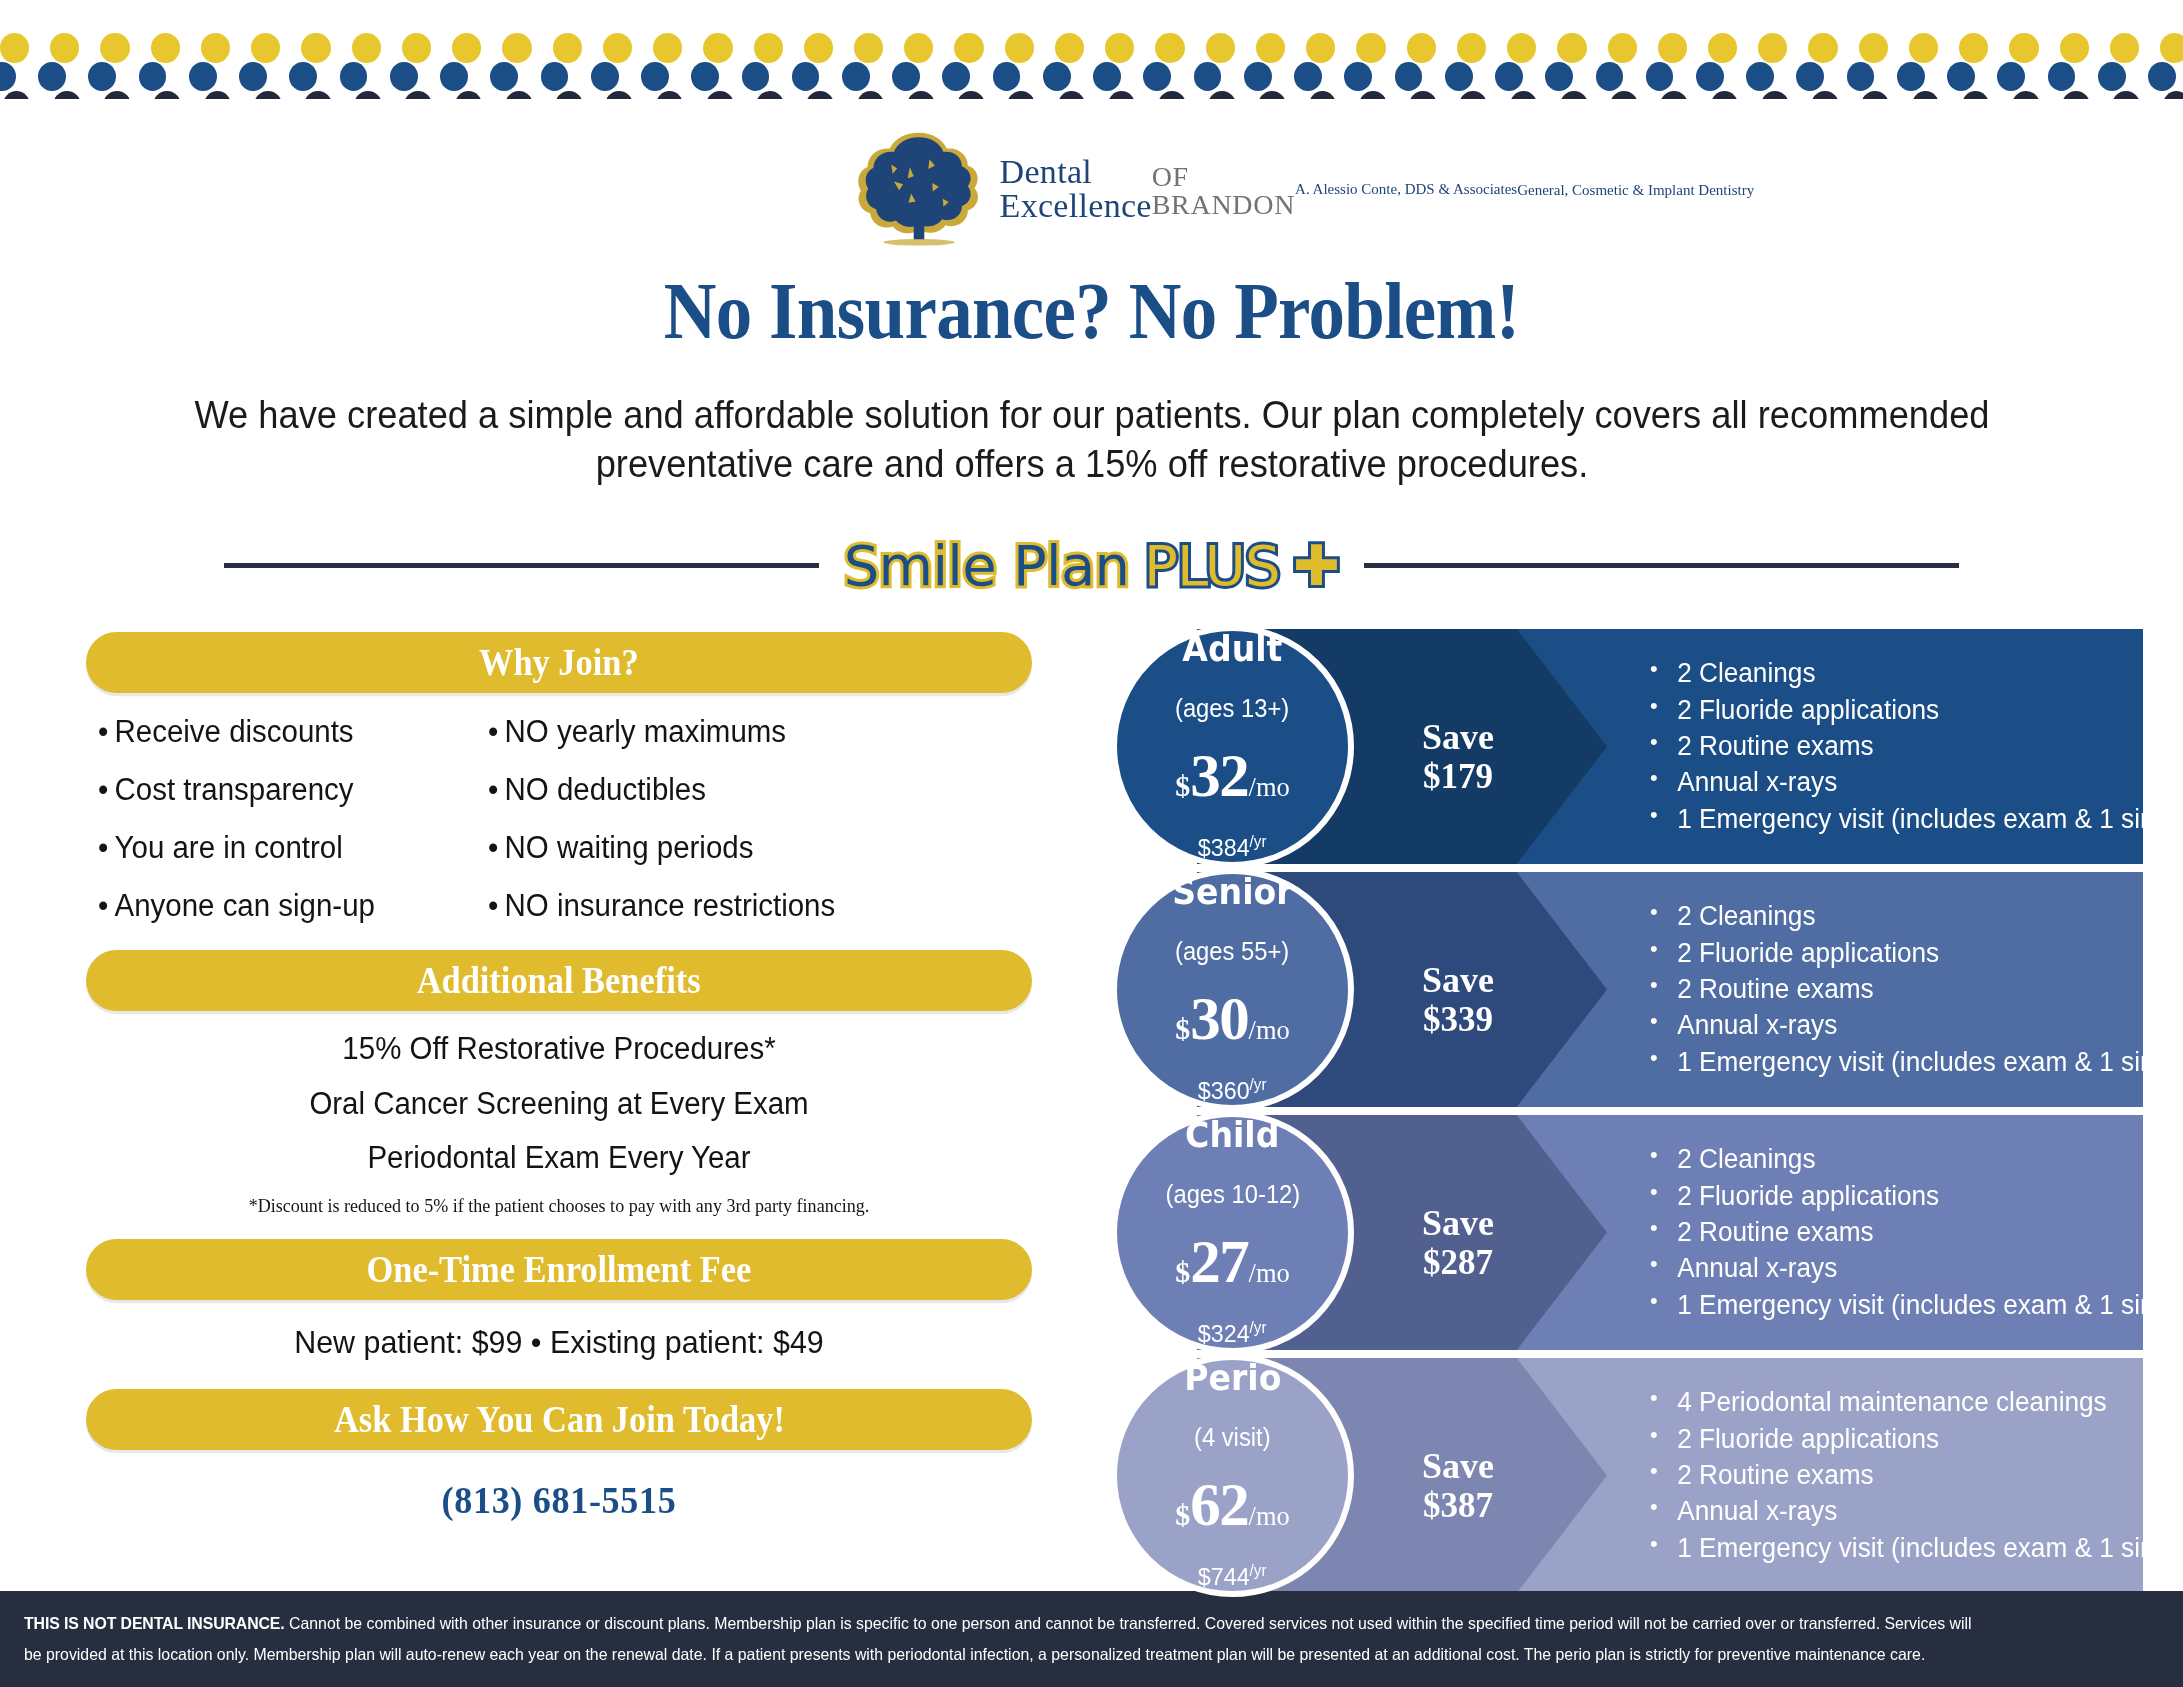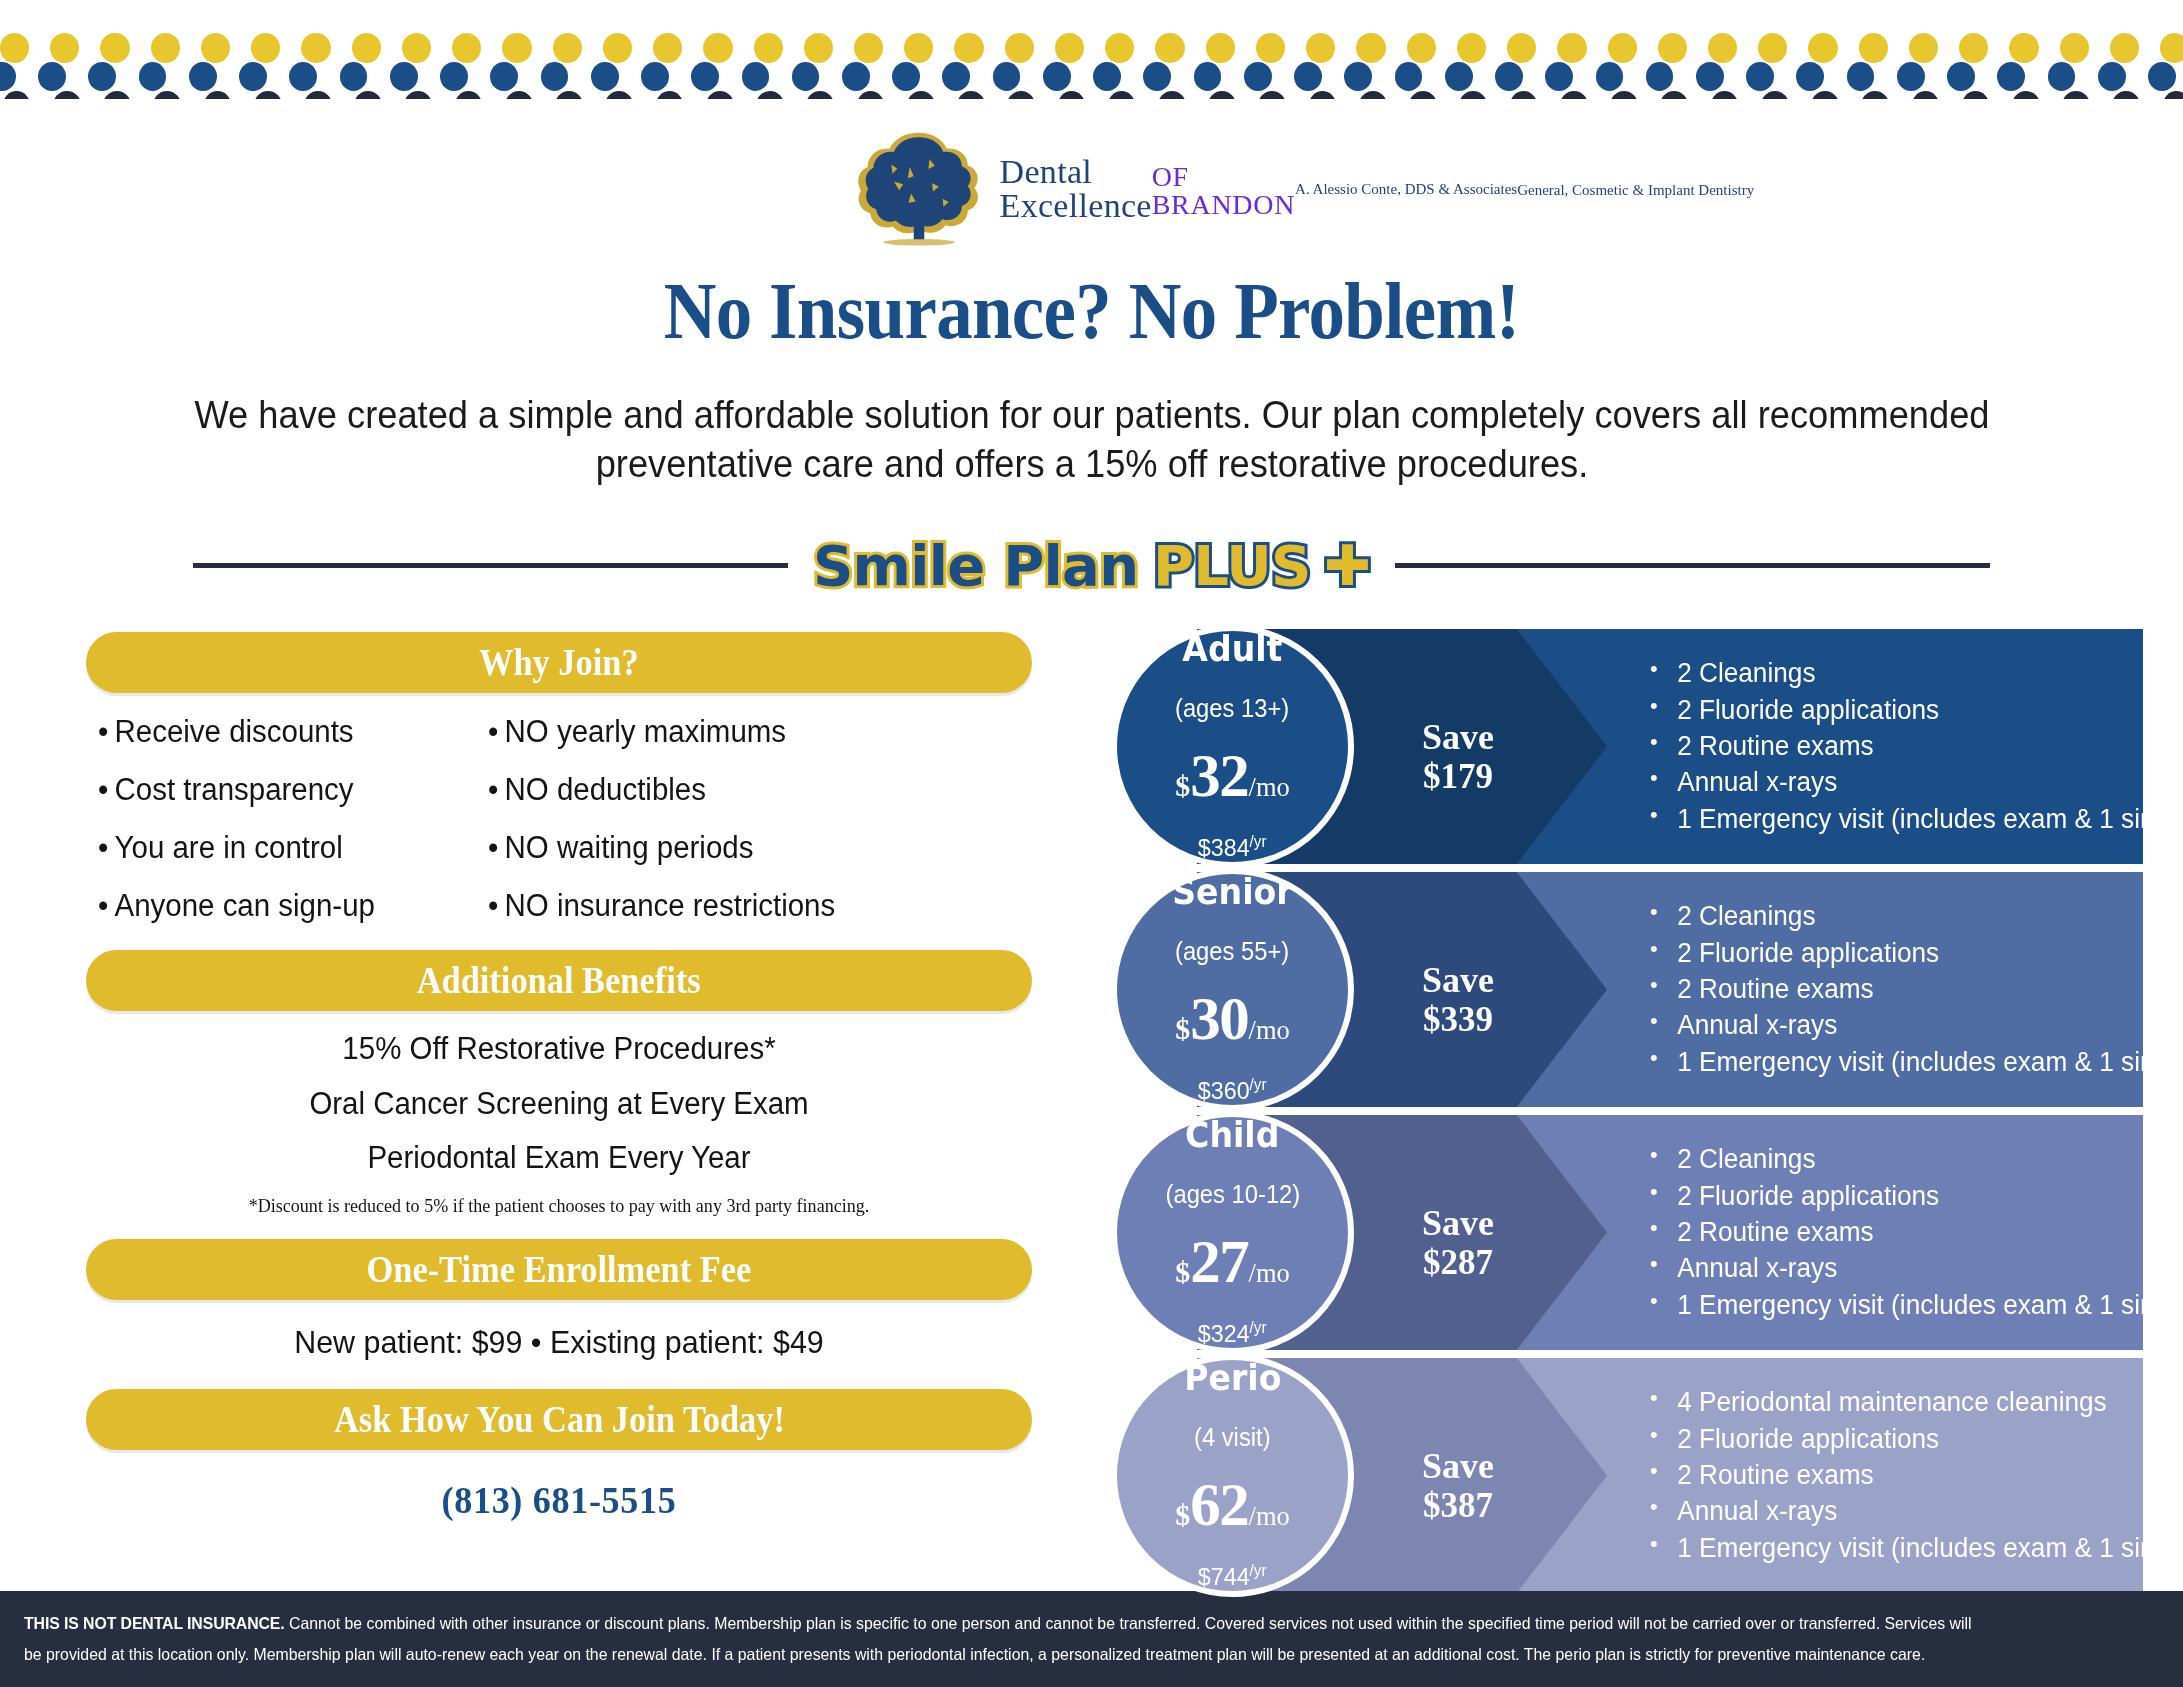--- a/index.html
+++ b/index.html
@@ -16,40 +16,40 @@
   .dotrow span{display:block;border-radius:50%;}
   .dr1{top:33px;}
   .dr2{top:62px;}
   .dr3{top:91px;}
 
   
   .logo-wrap{position:absolute;left:1290;top:126px;width:476px;height:126px;display:flex;align-items:center;gap:14.6px;}
   .logo-tree{width:132px;height:119px;flex:0 0 132px;position:relative;}
   .logo-txt{display:flex;flex-direction:row;align-items:center;justify-content:center;line-height:1;}
   .logo-l1{font-family:"Liberation Serif",serif;font-size:34px;color:#1F4478;letter-spacing:0.3px;}
-  .logo-l2{font-family:"Liberation Serif",serif;font-size:28px;color:#6d28d9;letter-spacing:0.7px;margin-top:3px;}
+  .logo-l2{font-family:"Liberation Serif",serif;font-size:28px;color:#737373;letter-spacing:0.7px;margin-top:3px;}
   .logo-rule{width:100%;height:2.6px;background:#C9A93A;margin:6.6px 0 5.3px 0;}
   .logo-l3{font-family:"Liberation Serif",serif;font-size:15px;color:#1F4478;white-space:nowrap;}
   .logo-l4{font-family:"Liberation Serif",serif;font-size:15px;color:#1F4478;white-space:nowrap;margin-top:2px;}
 
   
   .headline{position:absolute;left:0;top:265px;width:2183px;text-align:center;
     font-family:"Liberation Serif",serif;font-weight:700;font-size:81px;color:#1B4E87;
     transform:scaleX(.90);transform-origin:center;letter-spacing:-0.7px;}
   .subline{position:absolute;left:93px;top:390px;width:1998px;text-align:center;
     font-size:39px;color:#1b1b1b;line-height:1.26;
     transform:scaleX(.93);transform-origin:center;}
 
   
   .spband{position:absolute;left:0;top:529px;width:2183px;height:73px;display:flex;align-items:center;justify-content:center;}
   .sp-rule{height:4.6px;background:#262E40;flex:0 0 auto;}
   .sp-rule.l{width:595px;margin-right:25px;}
   .sp-rule.r{width:595px;margin-left:25px;}
   .sp-logo{display:flex;align-items:flex-start;white-space:nowrap;font-family:"DejaVu Sans",sans-serif;
-    font-weight:700;font-size:56px;line-height:1;letter-spacing:-0.7px;}
+    font-weight:400;font-size:56px;line-height:1;letter-spacing:-0.7px;}
   .sp-a{color:#1B4E87;-webkit-text-stroke:6px #DFBB2D;paint-order:stroke fill;}
   .sp-b{color:#DFBB2D;-webkit-text-stroke:6px #1B4E87;paint-order:stroke fill;margin-left:14.6px;}
   .sp-plusicon{margin-left:13.2px;color:#DFBB2D;-webkit-text-stroke:6px #1B4E87;paint-order:stroke fill;font-size:56px;}
 
   
   .lcol{position:absolute;left:86px;top:632px;width:946px;}
   .pill{background:#DFBB2D;border-radius:40px;height:61px;display:flex;align-items:center;justify-content:center;
     box-shadow:0 3.3px 0 rgba(0,0,0,.09);}
   .pill span{font-family:"Liberation Serif",serif;font-weight:700;font-size:37px;color:#ffffff;
      transform:scaleX(.93);transform-origin:center;}

